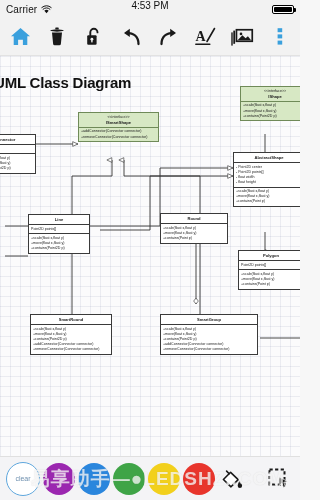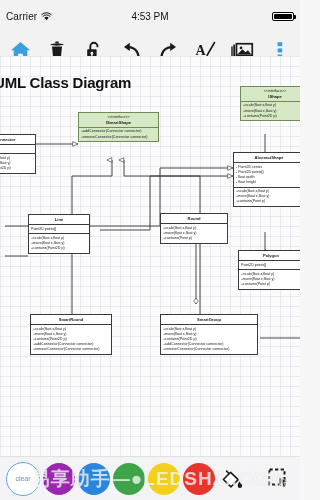--- a/index.html
+++ b/index.html
@@ -7,21 +7,21 @@
     width:300px;height:500px;overflow:hidden;
     font-family:"Liberation Sans",sans-serif;
     background:#f7f7f7;
     -webkit-font-smoothing:antialiased;
   }
   .phone{position:relative;width:300px;height:500px;overflow:hidden;background:#fafafa;}
 
   
   .statusbar{
     position:relative;height:18px;background:#f2f2f2;
-    display:flex;align-items:center;padding:16px 6px;box-sizing:border-box;
+    display:flex;padding:0 6px;box-sizing:border-box;
     font-size:10px;color:#111;
   }
   .sb-left{display:flex;align-items:center;gap:4px;}
   .sb-carrier{font-size:10px;letter-spacing:.1px;}
   .wifi{display:inline-block;width:11px;height:9px;position:relative;}
   .wifi svg{display:block;}
   .sb-center{position:absolute;left:0;right:0;text-align:center;font-size:10px;font-weight:400;pointer-events:none;}
   .sb-right{margin-left:auto;display:flex;align-items:center;}
   .battery{width:22px;height:9px;border:1px solid #000;border-radius:2px;position:relative;box-sizing:border-box;background:#fff;}
   .battery:after{content:"";position:absolute;right:-3px;top:2px;width:2px;height:4px;background:#000;border-radius:0 1px 1px 0;}

